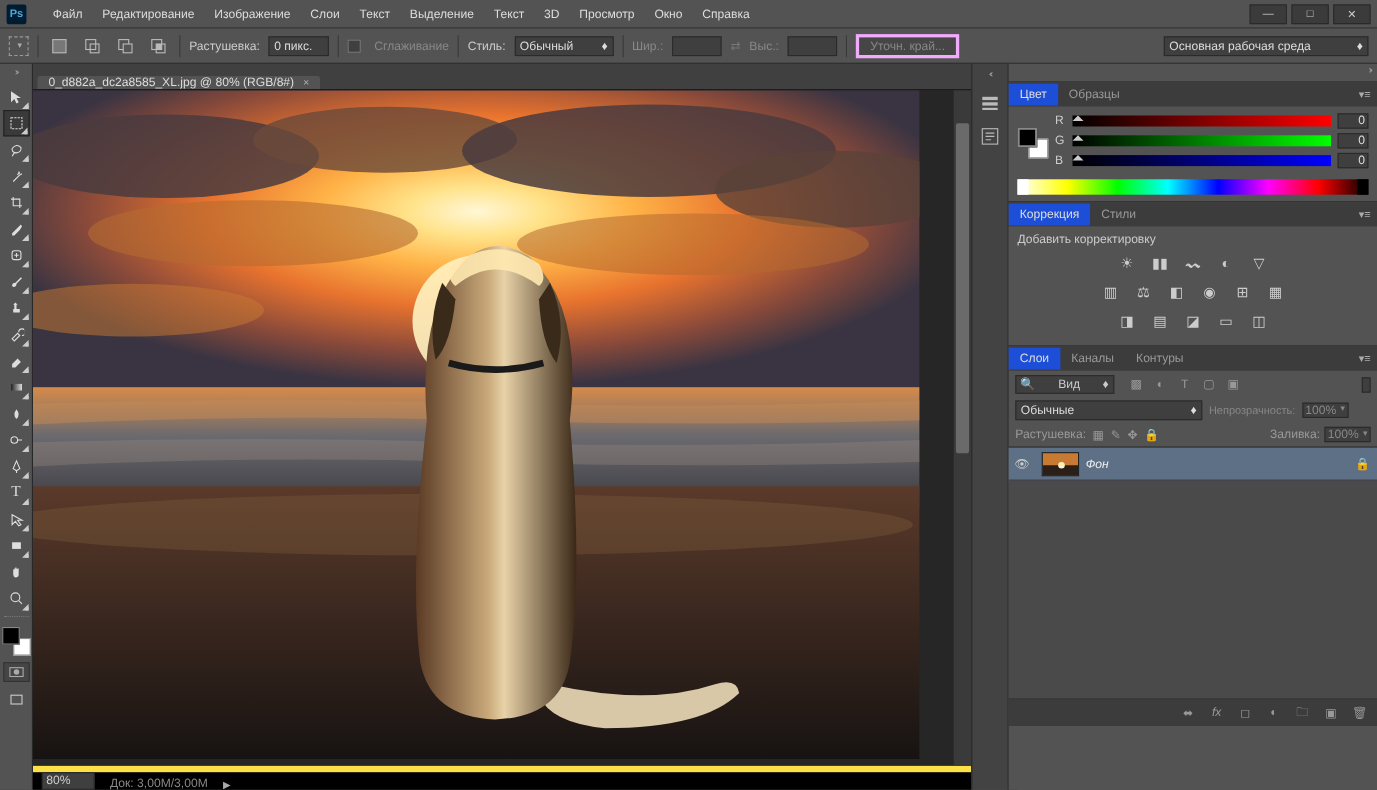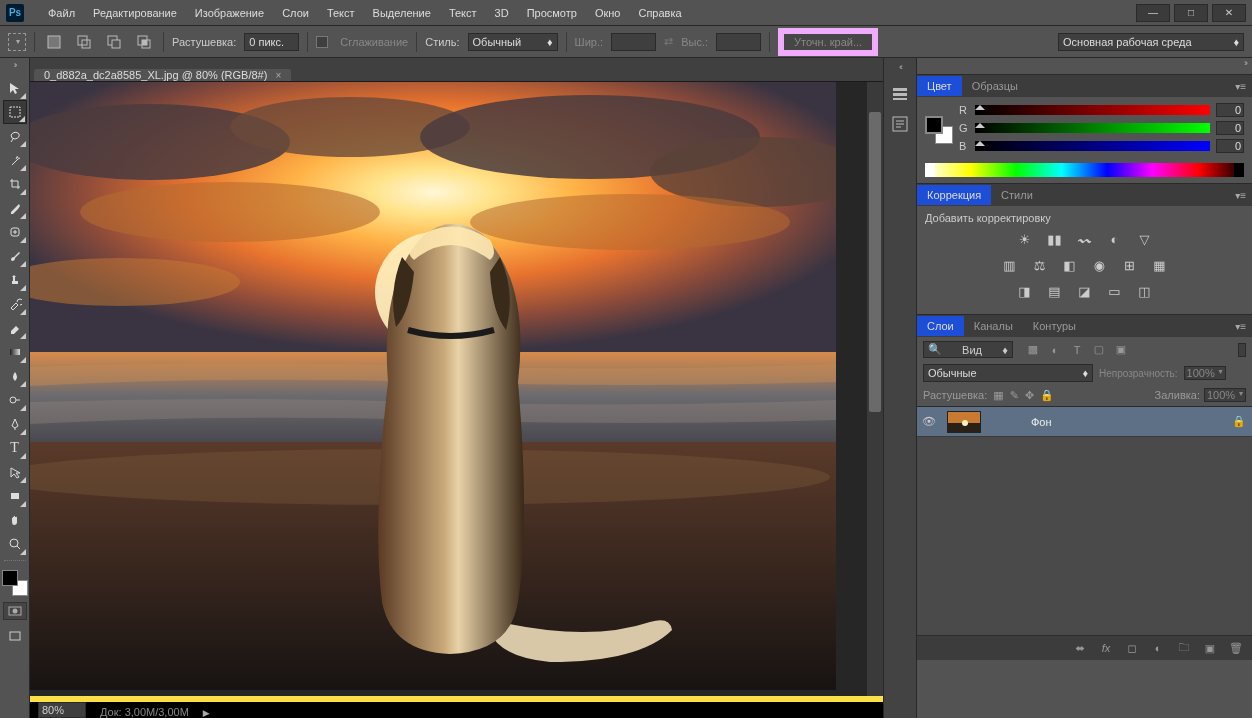--- a/index.html
+++ b/index.html
@@ -102,21 +102,21 @@
 .lay-blend { flex:0 0 170px; }
 .lay-op-lab { color:#888; font-size:10px; }
 .lay-op-val { width:42px; background:#3f3f3f; border:1px solid #2a2a2a; color:#888; padding:0 2px; display:flex; justify-content:space-between; }
 .lay-row3 { display:flex; align-items:center; gap:6px; padding:0 6px 4px; color:#999; font-size:10px; }
 .lock-icons { display:flex; gap:6px; }
 .lay-fill-wrap { margin-left:auto; display:flex; align-items:center; gap:4px; }
 .layer-list { border-top:1px solid #2a2a2a; border-bottom:1px solid #2a2a2a; max-height:230px; min-height:230px; background:#4a4a4a; }
 .layer-item { display:flex; align-items:center; height:30px; background:#5e7085; border-bottom:1px solid #3a3a3a; }
 .eye { width:24px; display:flex; justify-content:center; color:#ccc; }
 .layer-thumb { width:34px; height:22px; margin:0 6px; border:1px solid #222; overflow:hidden; }
-.layer-name { flex:1; color:#eee;margin-left:44px; }
+.layer-name { flex:1; font-style:italic; color:#eee; }
 .layer-lock { width:20px; color:#ccc; }
 .layer-footer { height:24px; background:#3c3c3c; display:flex; align-items:center; justify-content:flex-end; gap:10px; padding:0 8px; color:#999; }
 .lf-ico { width:16px; height:16px; display:flex; align-items:center; justify-content:center; }
 
 svg { display:block; }
 </style>
 </head>
 <body>
 
 <div class="titlebar">
@@ -180,21 +180,21 @@
       <span>Обычный</span>
       <span>♦</span>
     </div>
   <div class="opt-sep"></div>
   <span class="opt-label" style="color:#888">Шир.:</span>
   <input class="opt-input" style="width: 45px;" disabled="">
   <span style="color:#777">⇄</span>
   <span class="opt-label" style="color:#888">Выс.:</span>
   <input class="opt-input" style="width: 45px;" disabled="">
   <div class="opt-sep"></div>
-  <div style="background:#464646;border:6px solid #f0abfc;padding:2px 10px;color:#888">Уточн. край...</div>
+  <div style="background:#464646;border:3px solid #f0abfc;padding:2px 10px;color:#888">Уточн. край...</div>
   <div class="opt-select workspace-dd">
       <span>Основная рабочая среда</span>
       <span>♦</span>
     </div>
 </div>
 
 <div class="main">
 
   <div class="tools">
     <div class="double-arrow">››</div>

